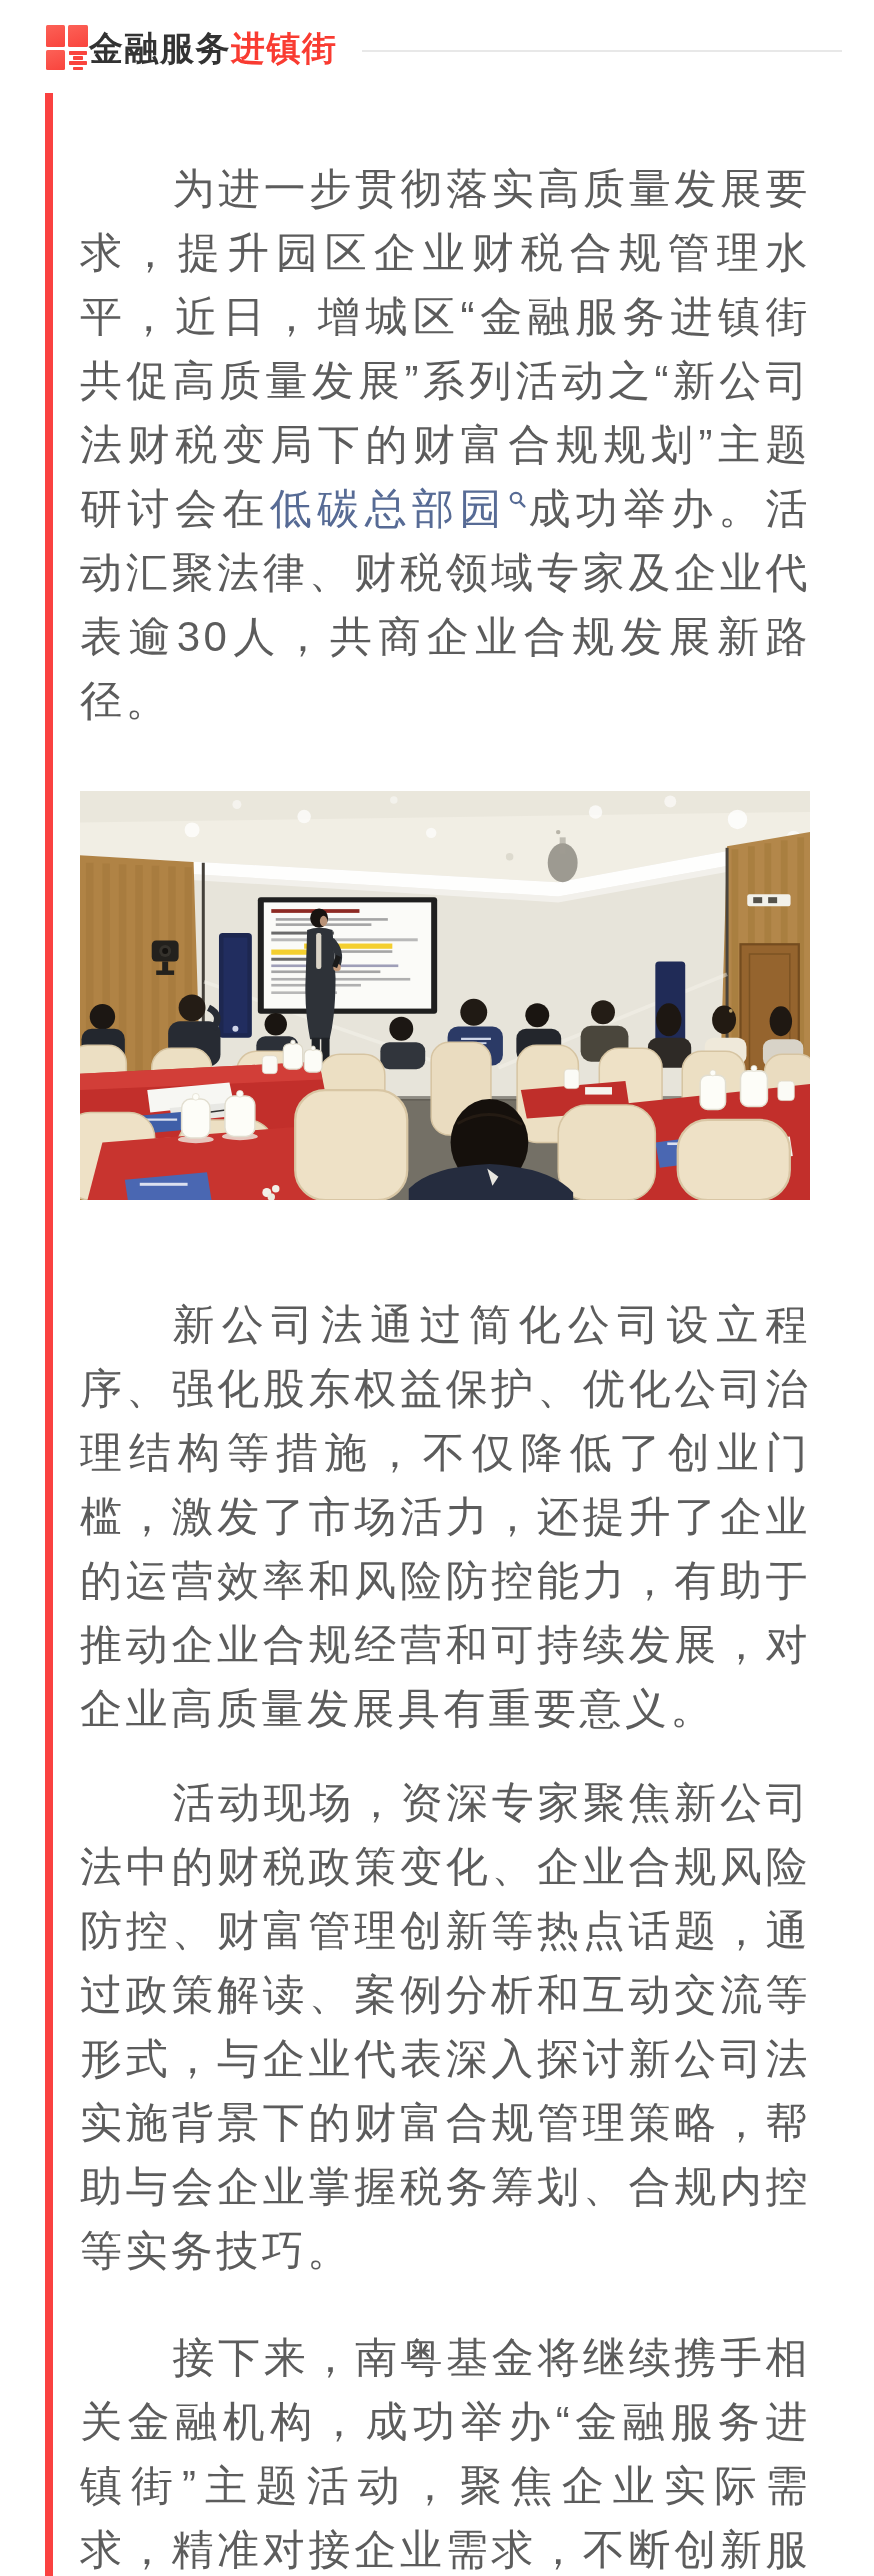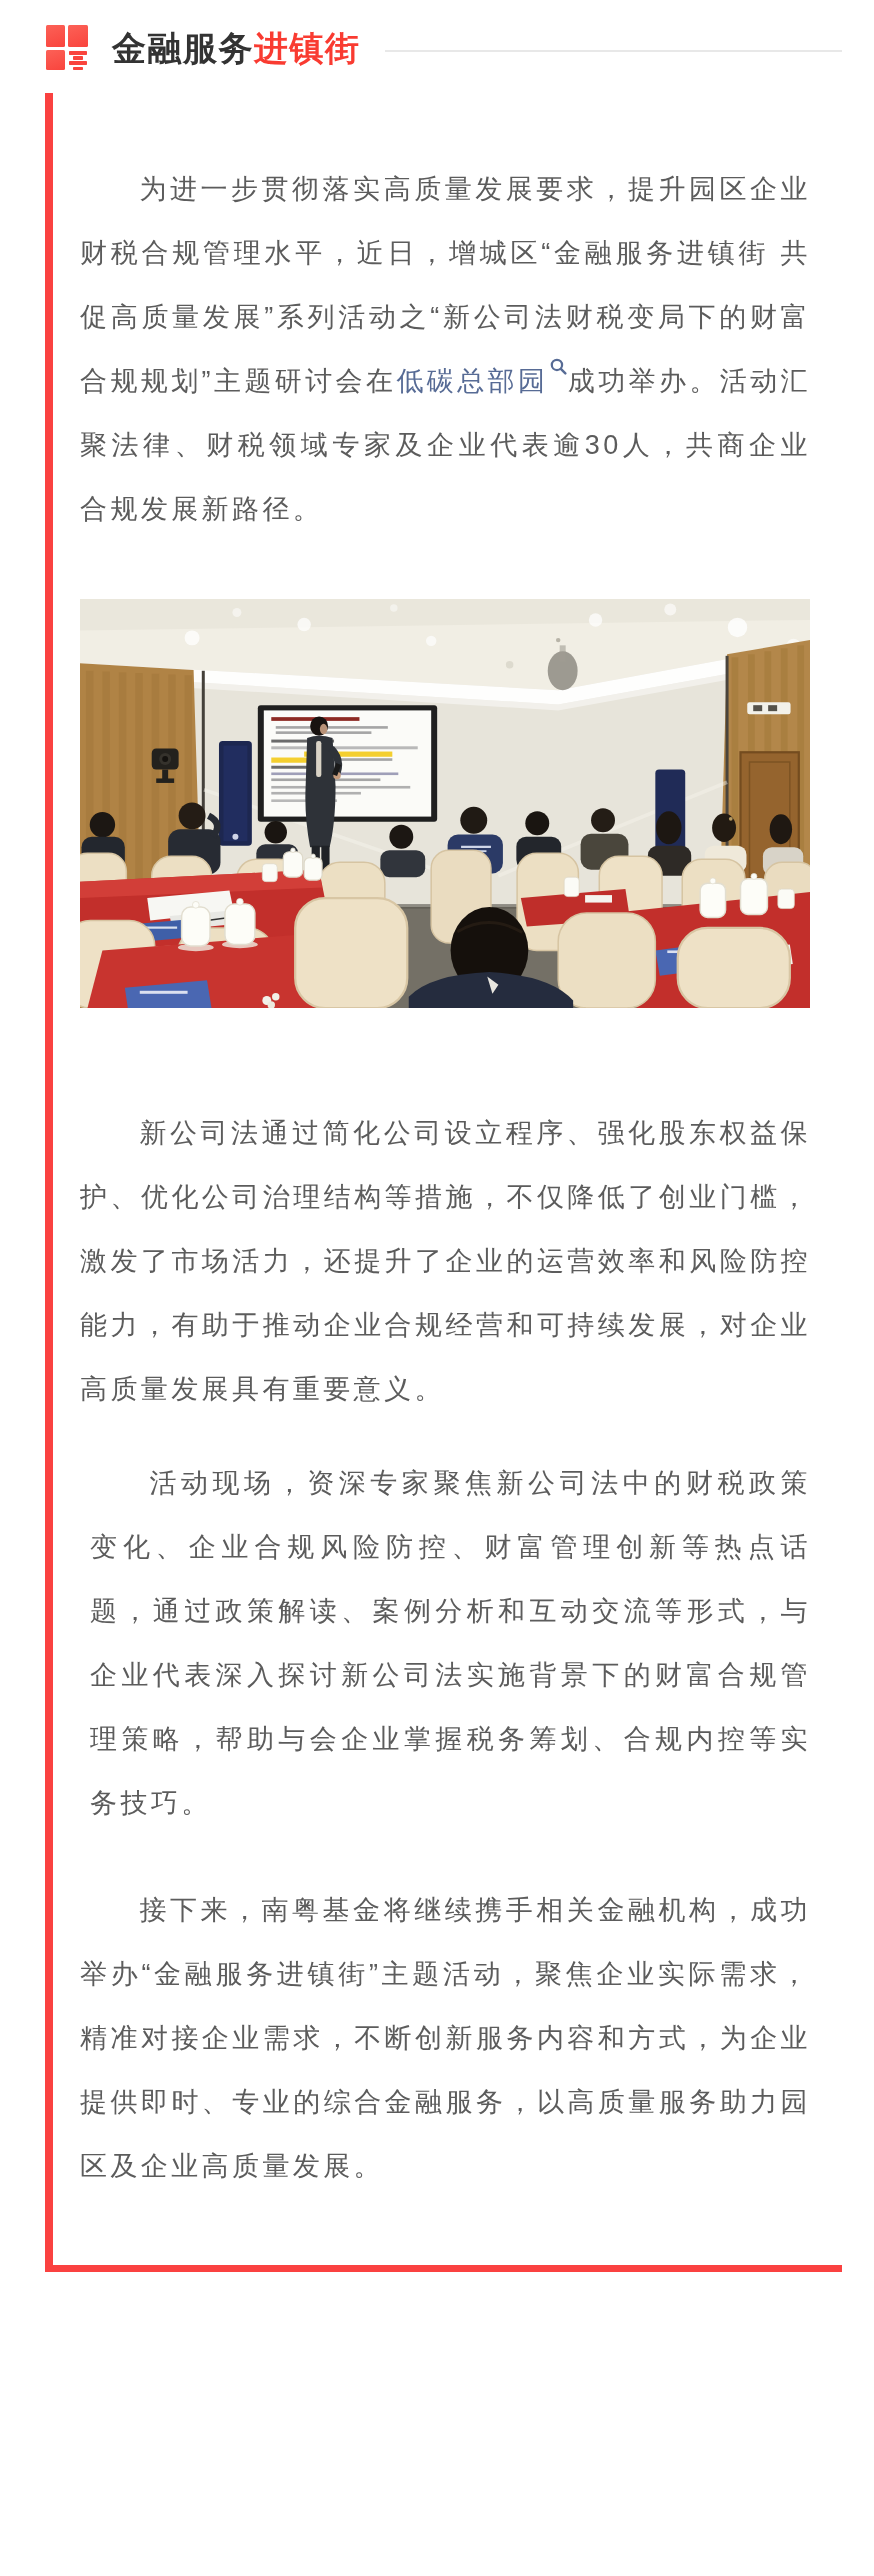--- a/index.html
+++ b/index.html
@@ -4,32 +4,32 @@
 <style>
   html,body{margin:0;padding:0;background:#ffffff;}
   body{width:875px;font-family:"Liberation Sans","DejaVu Sans",sans-serif;}
   .header{display:flex;align-items:center;padding:25px 33px 0 46px;height:46px;}
   .logo{width:42px;height:46px;display:grid;grid-template-columns:19.4px 19.4px;grid-template-rows:22.4px 19.4px;gap:3px;flex:none;}
   .sq{background:linear-gradient(160deg,#fc6157,#f9443d);border-radius:1.5px;}
   .screw{display:flex;flex-direction:column;align-items:center;gap:1.5px;padding-top:0.7px;}
   .screw i{display:block;background:#f9443d;border-radius:0.7px;}
   .screw i:nth-child(odd){width:18px;height:4.5px;}
   .screw i:nth-child(even){width:10.5px;height:3.7px;}
-  .title{font-size:34px;font-weight:bold;margin:0 0 0 24px;letter-spacing:1.5px;line-height:1;white-space:nowrap;}
+  .title{font-size:34px;font-weight:bold;margin:0 0 0 1px;letter-spacing:1.5px;line-height:1;white-space:nowrap;}
   .t-dark{color:var(--title_dark,#333333);}
   .t-red{color:var(--title_red,#f93b31);}
   .divider{flex:1;height:1.5px;background:var(--divider_gray,#e8e8e8);margin-left:24px;margin-top:6px;}
   .frame{margin:22.4px 33px 58px 45px;
          border-left:8.2px solid var(--accent_red,#fa4140);
          border-bottom:7.5px solid var(--accent_red,#fa4140);
          padding:64px 31px 67px 27px;}
-  .para{margin:0;font-size:27px;line-height:64px;letter-spacing:3.4px;
+  .para{margin:0;font-size:42px;line-height:64px;letter-spacing:3.4px;
         color:var(--body_text,#5c5c5c);text-align:justify;text-indent:2.2em;}
   .para.p2{margin-top:93px;}
-  .para.p3{margin-top:30px;margin-left:10px;}
+  .para.p3{margin-top:30px;}
   .para.p4{margin-top:43px;}
   .link{color:var(--link_blue,#576b95);}
   .mag{width:18.7px;height:18.7px;vertical-align:15px;margin-left:0.7px;}
   figure.photo{margin:58px 0 0 0;}
   figure.photo svg{display:block;width:730px;height:409px;}
 </style>
 </head>
 <body>
 
 <div class="page">

